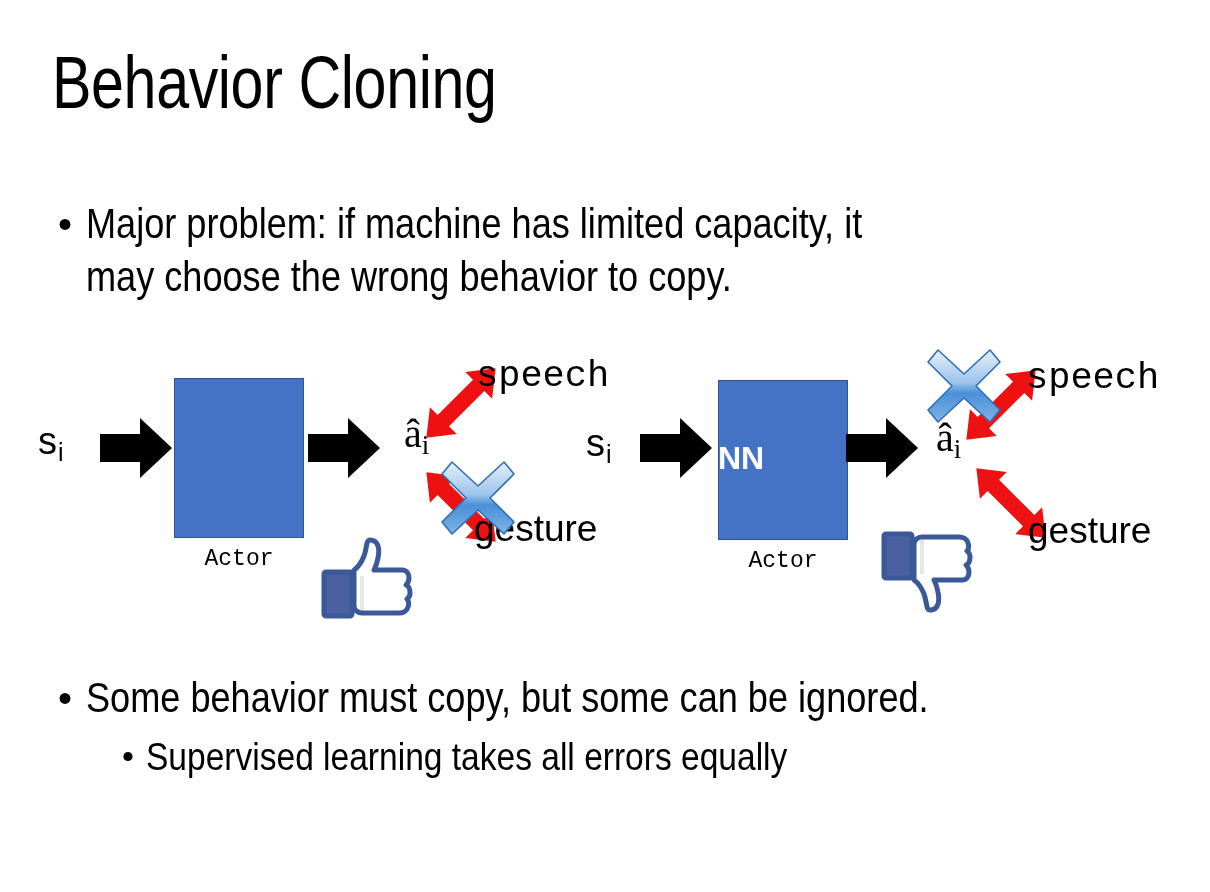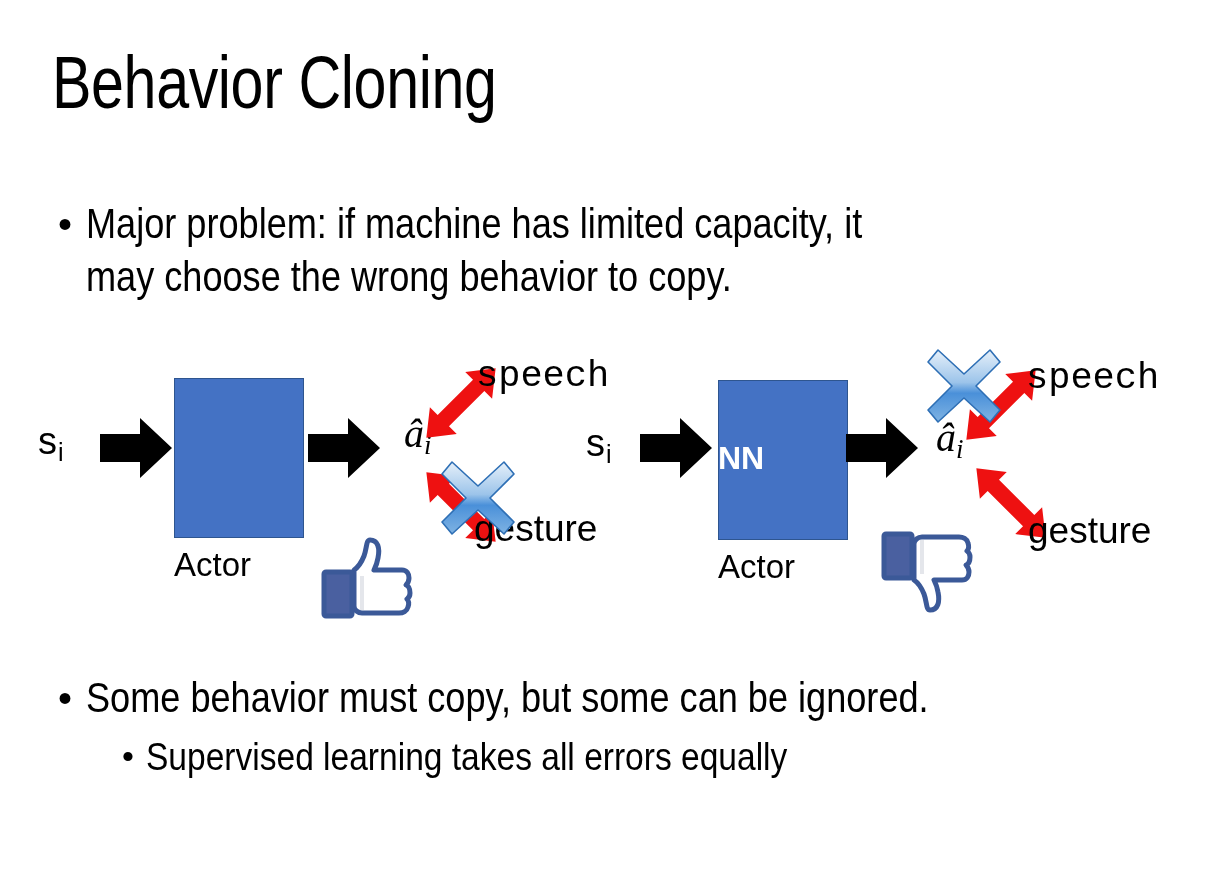--- a/index.html
+++ b/index.html
@@ -116,33 +116,33 @@
     font-size: 32px;
     line-height: 1;
     font-weight: bold;
   }
 
   .actor-label {
     position: absolute;
     left: 166px;
     top: 208px;
     width: 130px;
-    text-align: left;
-    font-size: 33px;
-    line-height: 1;
+    text-align: center;
+    font-size: 23px;
+    line-height: 1;
+    font-family: Liberation Mono, monospace;
   }
 
   .ahat-label {
     position: absolute;
     left: 396px;
     top: 74px;
     font-size: 40px;
     line-height: 1;
     font-family: "Liberation Serif", serif;
-    font-style: italic;
   }
   .ahat-label .sub {
     font-size: 27px;
     vertical-align: -0.25em;
     margin-left: 0px;
   }
 
   .red-arrow {
     position: absolute;
     width: 110px;

